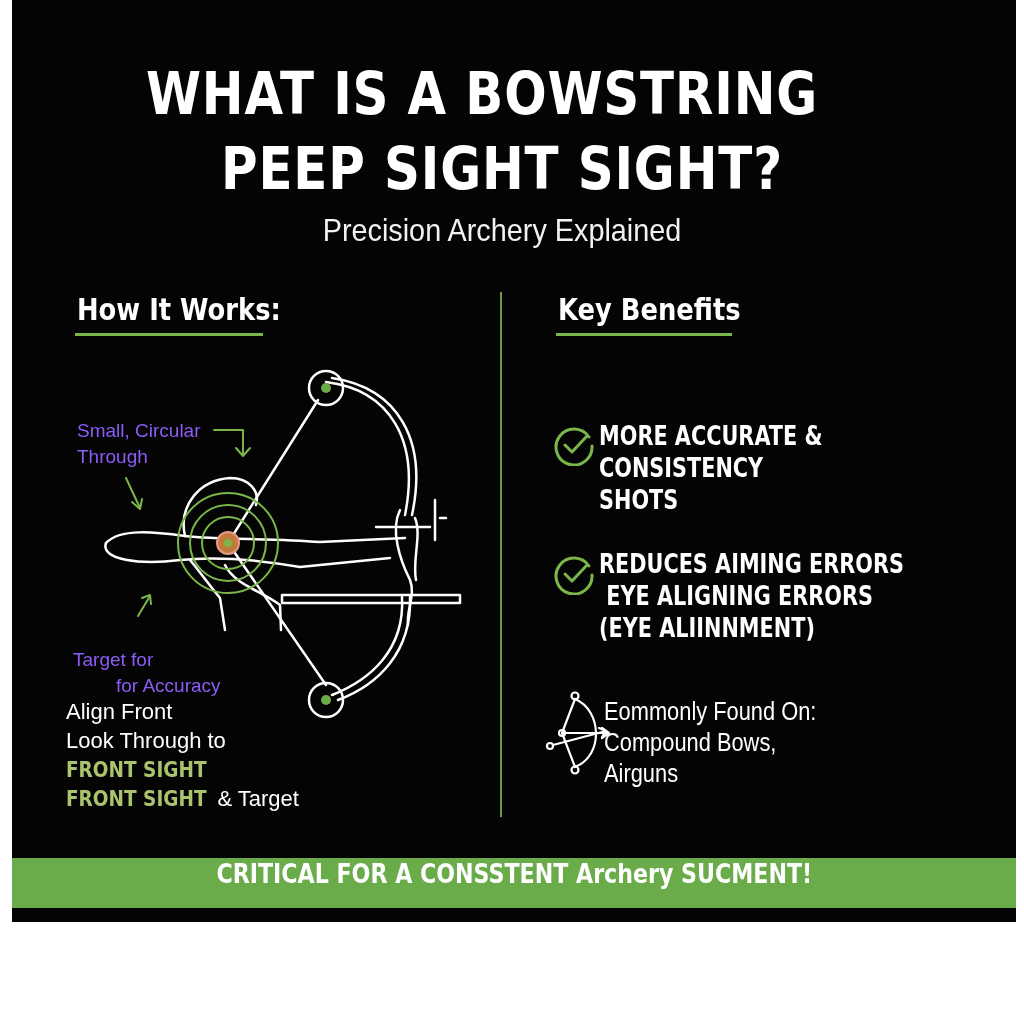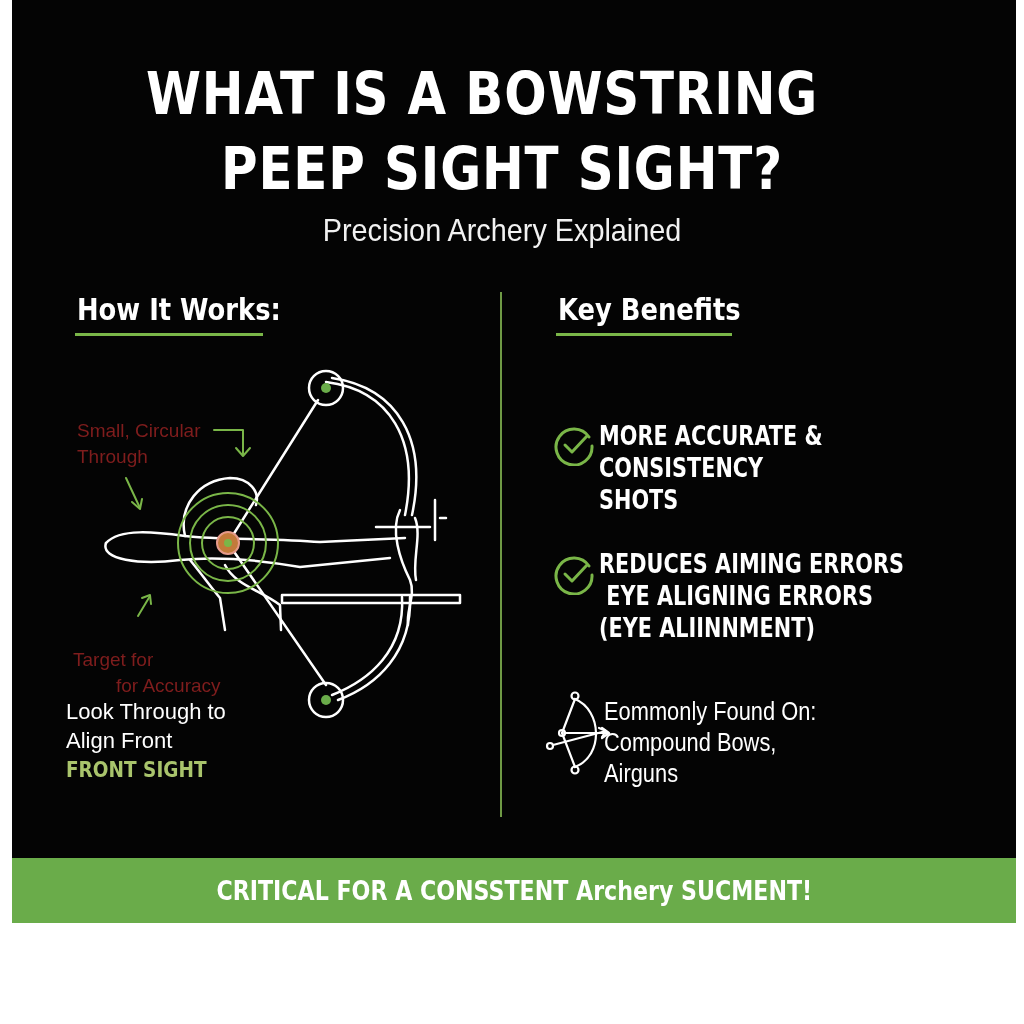--- a/index.html
+++ b/index.html
@@ -10,30 +10,30 @@
            font-family:"DejaVu Sans", sans-serif; font-weight:bold; font-size:58px;
            letter-spacing:1px; transform:scaleX(0.86); transform-origin:center; }
   .t1 { top:60px; left:-20px; }
   .t2 { top:135px; left:0px; }
   .subtitle { position:absolute; top:212px; left:0; width:1004px; text-align:center;
               color:#f2f2f2; font-size:32px; transform:scaleX(0.9); }
   .h2 { position:absolute; color:#fff; font-family:"DejaVu Sans", sans-serif; font-weight:bold;
         font-size:30px; transform:scaleX(0.86); transform-origin:left; }
   .h2-line { position:absolute; height:3px; background:#7ab648; }
   .divider { position:absolute; left:500px; top:292px; width:2px; height:525px; background:#6f9a45; }
-  .label { position:absolute; color:#7f1d1d; font-size:19px; line-height:26px; }
+  .label { position:absolute; color:#8b5cf6; font-size:19px; line-height:26px; }
   .look { position:absolute; left:66px; top:697px; color:#fff; font-size:22px; line-height:29px; }
   .green-cond { color:#a9c46c; font-family:"DejaVu Sans", sans-serif; font-weight:bold;
                 display:inline-block; transform:scaleX(0.84); transform-origin:left; }
   .benefit { position:absolute; left:599px; color:#fff; font-family:"DejaVu Sans", sans-serif;
              font-weight:bold; font-size:26px; line-height:32px; transform:scaleX(0.8); transform-origin:left; }
   .found { position:absolute; left:604px; top:696px; color:#fff; font-size:26px; line-height:31px;
            transform:scaleX(0.84); transform-origin:left; }
-  .banner { position:absolute; left:12px; top:858px; width:1004px; height:65px; background:#6aac4a;
-            display:flex; align-items:center; justify-content:center; }
+  .banner { position:absolute; left:12px; top:858px; width:1004px; height:50px; background:#6aac4a;
+            display:flex; justify-content:center; }
   .banner span { color:#fff; font-family:"DejaVu Sans", sans-serif; font-weight:bold; font-size:27px;
                  transform:scaleX(0.82); display:inline-block; white-space:nowrap; }
   svg { position:absolute; }
 </style>
 </head>
 <body>
 
 <div class="panel"></div>
 
 <div class="title t1">WHAT IS A BOWSTRING</div>
@@ -93,23 +93,24 @@
   <g stroke="#7ab648" stroke-width="2">
     <circle cx="168" cy="183" r="50"></circle>
       <circle cx="168" cy="183" r="38"></circle>
     <circle cx="168" cy="183" r="26"></circle>
   </g>
   <circle cx="168" cy="183" r="11" fill="#c27a3a" stroke="#e59a8a" stroke-width="2"></circle>
   <circle cx="168" cy="183" r="4" fill="#7ab648" stroke="none"></circle>
 </svg>
 
 <div class="look">
+  <div>Align Front</div>
   <div>Look Through to</div>
-  <div>Align Front</div>
   <div><span class="green-cond">FRONT SIGHT</span></div>
+  <div><span class="green-cond">FRONT SIGHT</span><span style="margin-left:-22px;"> &amp; Target</span></div>
 </div>
 
 <div class="divider"></div>
 
 <div class="h2" style="left:558px; top:292px;">Key Benefits</div>
 <div class="h2-line" style="left:556px; top:333px; width:176px;"></div>
 
 <svg width="44" height="44" viewBox="0 0 44 44" style="left:553px; top:422px;" fill="none" stroke="#7ab648" stroke-width="3" stroke-linecap="round" stroke-linejoin="round">
   <path d="M36 15 A18 18 0 1 0 39 24"></path>
     <path d="M12 23 L19 30 L34 14"></path>

